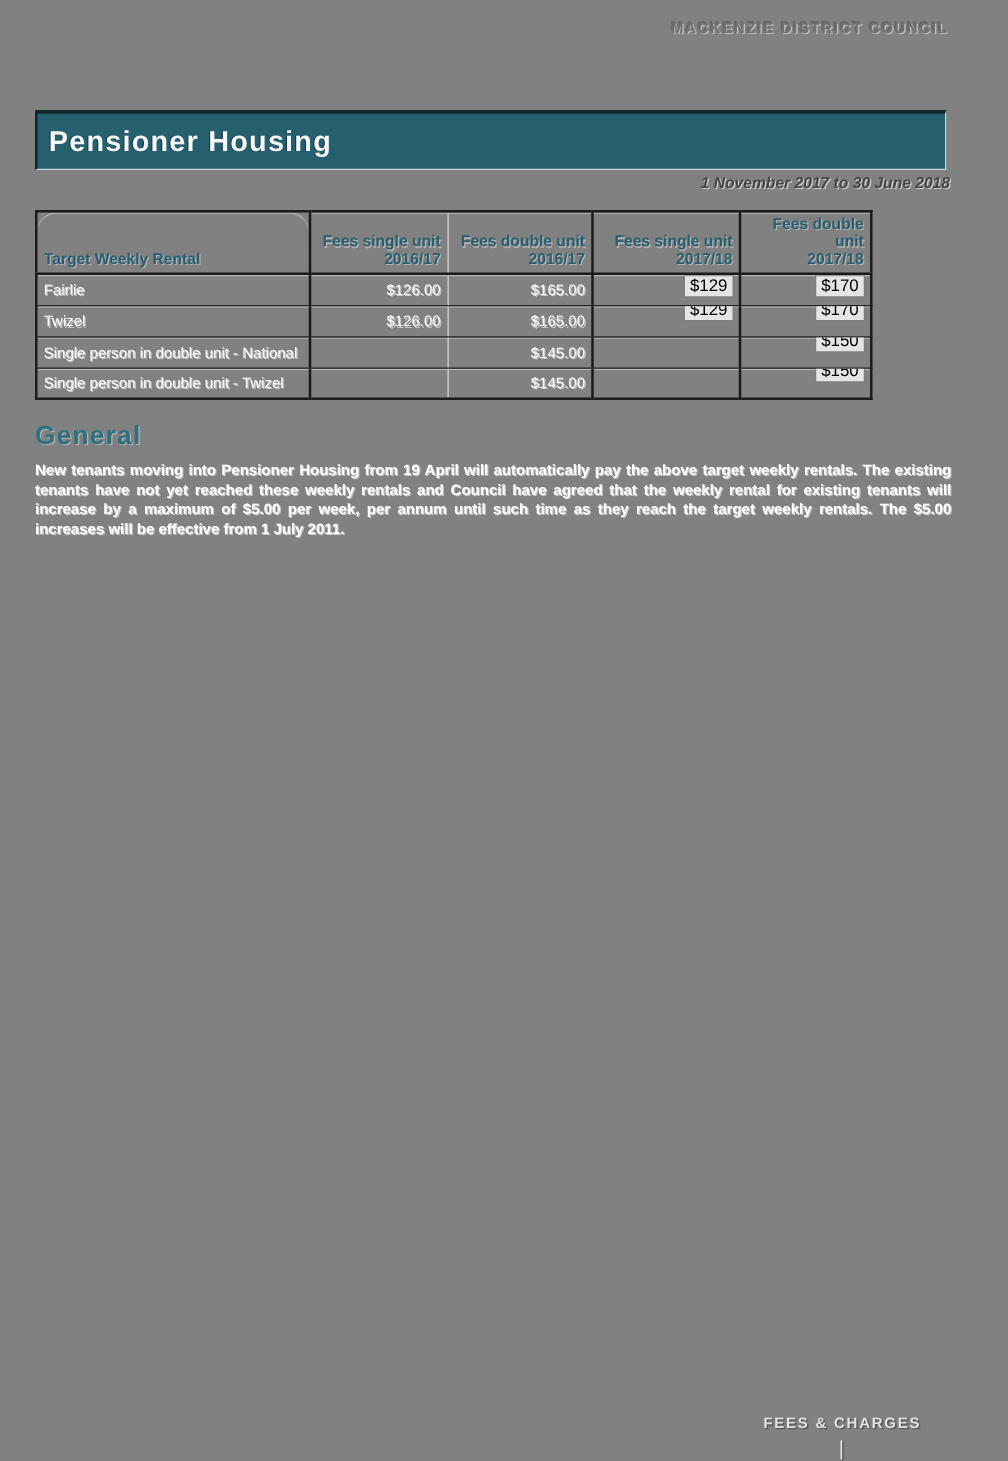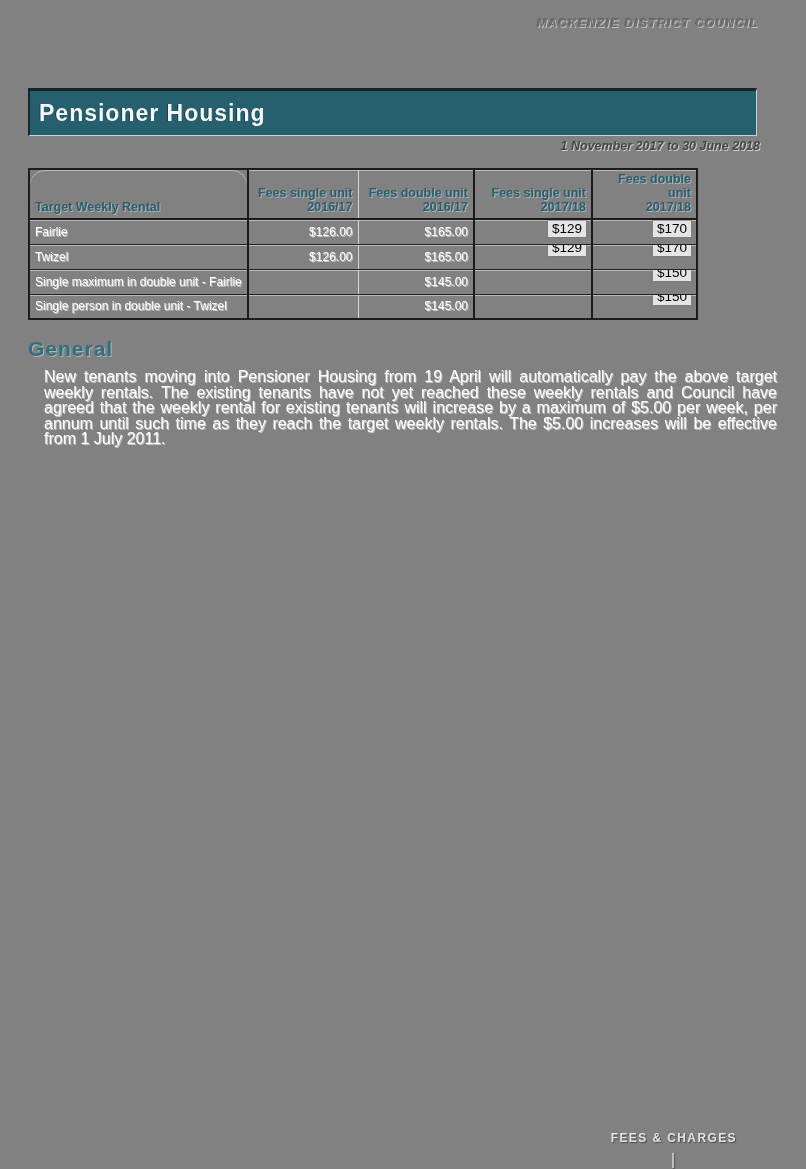--- a/index.html
+++ b/index.html
@@ -24,21 +24,20 @@
   .emboss-teal {
     color:#275f70;
     text-shadow:1px 1px 0 rgba(235,235,235,0.45);
   }
 
   .council-header {
     position:absolute; top:17px; right:47px;
     font-size:11.5px; font-weight:bold; letter-spacing:1.6px;
     color:#707070;
     text-shadow:1px 1px 0 rgba(255,255,255,0.5), -1px -1px 0 rgba(0,0,0,0.22);
-    font-style:italic;
   }
 
   .title-bar {
     position:absolute; left:28px; top:88px; width:729px; height:48px;
     background:#26606f;
     border-top:3px solid #15262b;
     border-left:2px solid #15262b;
     border-right:1px solid #c9d3d6;
     border-bottom:1px solid #c9d3d6;
     display:flex; align-items:center;
@@ -98,22 +97,22 @@
   .raise-lg { top:-9px; }
 
   .general-heading {
     position:absolute; left:28px; top:337px;
     font-size:21px; font-weight:bold; letter-spacing:1px;
     color:#2d7080;
     text-shadow:1px 1px 0 rgba(230,230,230,0.5);
   }
 
   .body-copy {
-    position:absolute; left:44px; width:733px;
-    font-size:16px; line-height:15.5px; text-align:justify;
+    position:absolute; left:28px; width:733px;
+    font-size:12px; line-height:15.5px; text-align:justify;font-weight:bold;
   }
   .para-1 { top:369px; }
   .para-2 { top:449px; }
 
   .page-footer {
     position:absolute; top:1131px; right:69px;
     display:flex; align-items:center; gap:8px;
     font-size:12px; font-weight:bold; letter-spacing:1.4px;flex-direction:column;
   }
   .page-footer .sep {
@@ -163,21 +162,21 @@
         <td class="cell-fee"><span class="hl-box raise-sm">$170</span></td>
       </tr>
       <tr>
         <td class="cell-label emboss-dark b-dark">Twizel</td>
         <td class="cell-fee emboss-dark b-light">$126.00</td>
         <td class="cell-fee emboss-dark b-dark">$165.00</td>
         <td class="cell-fee b-dark"><span class="hl-box raise-lg">$129</span></td>
         <td class="cell-fee"><span class="hl-box raise-lg">$170</span></td>
       </tr>
       <tr>
-        <td class="cell-label emboss-dark b-dark">Single maximum in double unit - Fairlie</td>
+        <td class="cell-label emboss-dark b-dark">Single person in double unit - National</td>
         <td class="cell-fee emboss-dark b-light"></td>
         <td class="cell-fee emboss-dark b-dark">$145.00</td>
         <td class="cell-fee b-dark"></td>
         <td class="cell-fee"><span class="hl-box raise-lg">$150</span></td>
       </tr>
       <tr>
         <td class="cell-label emboss-dark b-dark">Single person in double unit - Twizel</td>
         <td class="cell-fee emboss-dark b-light"></td>
         <td class="cell-fee emboss-dark b-dark">$145.00</td>
         <td class="cell-fee b-dark"></td>

